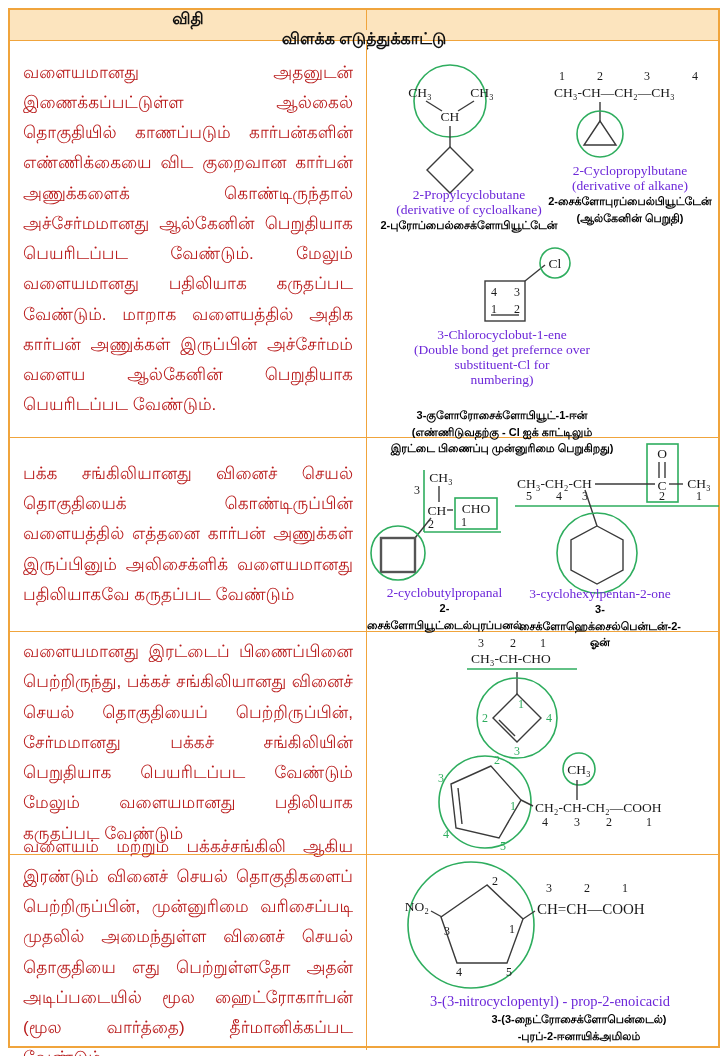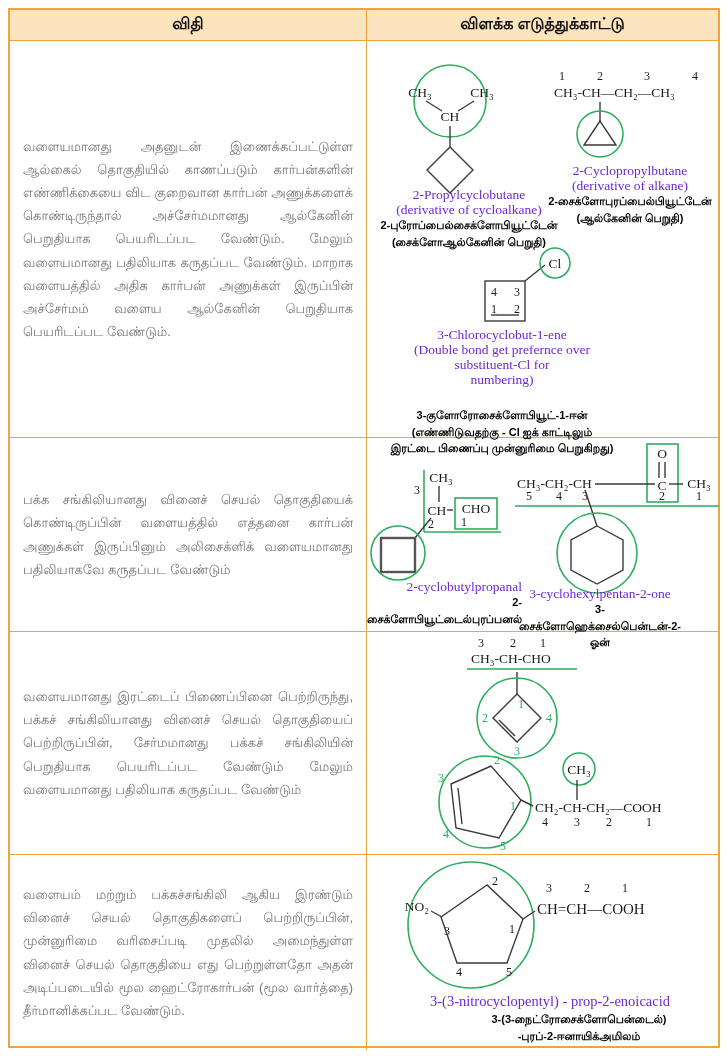--- a/index.html
+++ b/index.html
@@ -1,25 +1,25 @@
 <!DOCTYPE html>
 <html><head>
 <meta charset="utf-8">
 <style>
   html,body{margin:0;padding:0;background:#fff;}
   .page{position:relative;width:728px;height:1056px;background:#fff;font-family:"Liberation Sans",sans-serif;color:#1a1a1a;overflow:hidden;}
   .tbl{position:absolute;left:8px;top:8px;width:708px;height:1036px;border:2.5px solid #F0A43C;}
   .trow{display:flex;border-top:1.8px solid #F0A43C;}
-  .trow:first-child{border-top:none;}
+  .trow:first-child{border-top:none;flex-direction:column;}
   .thead{height:30px;background:#FCE4BE;}
   .th{display:flex;align-items:center;justify-content:center;font-weight:bold;font-size:16px;color:#111;}
   .th1{width:356px;border-right:1.8px solid #F0A43C;}
   .th2{flex:1;}
   .rule-cell{width:330px;padding:0 13px;border-right:1.8px solid #F0A43C;display:flex;align-items:center;}
-  .rule-text{font-size:13px;line-height:1.78;text-align:justify;color:#737373;}
+  .rule-text{font-size:17px;line-height:1.78;text-align:justify;color:#b91c1c;}
   .ex-cell{flex:1;position:relative;}
   .r1{height:396px;} .r2{height:193px;} .r3{height:222px;} .r4{height:195px;}
   .abs{position:absolute;}
   .lbl{position:absolute;text-align:center;}
   .en-name{font-family:"Liberation Serif",serif;font-size:13.5px;color:#6d28d9;line-height:1.12;}
   .ta-label{font-weight:bold;font-size:11px;color:#000;line-height:1.5;}
   .left-ta{text-align:center;}
   svg text{font-family:"Liberation Serif",serif;font-size:13.5px;fill:#1a1a1a;}
   svg text.num{font-size:12px;}
   svg text.gnum{font-size:12px;fill:#2EAD5E;}
@@ -53,21 +53,20 @@
           <line class="bond" x1="44" y1="48" x2="60" y2="58"></line>
           <line class="bond" x1="92" y1="48" x2="76" y2="58"></line>
           <text x="68" y="68" text-anchor="middle">CH</text>
           <line class="bond" x1="68" y1="73" x2="68" y2="94"></line>
           <path class="bond" d="M68,94 L91,117 L68,140 L45,117 Z"></path>
         </svg>
         <div class="lbl" style="left:0;top:146px;width:190px;margin-left:7px;">
           <div class="en-name">2-Propylcyclobutane</div>
           <div class="en-name">(derivative of cycloalkane)</div>
           <div class="ta-label">2-புரோப்பைல்சைக்ளோபியூட்டேன்</div>
-          <div class="ta-label">(சைக்ளோஆல்கேனின் பெறுதி)</div>
         </div>
 
         <svg class="abs" style="left:185px;top:28px;" width="170" height="95">
           <text class="num" x="10" y="11" text-anchor="middle">1</text>
           <text class="num" x="48" y="11" text-anchor="middle">2</text>
           <text class="num" x="95" y="11" text-anchor="middle">3</text>
           <text class="num" x="143" y="11" text-anchor="middle">4</text>
           <text x="2" y="28">CH₃-CH—CH₂—CH₃</text>
           <line class="bond" x1="48" y1="33" x2="48" y2="52"></line>
           <path class="bond" d="M48,52 L32,76 L64,76 Z"></path>
@@ -118,21 +117,21 @@
           <text x="68" y="55" text-anchor="middle">CH</text>
           <text class="num" x="62" y="68" text-anchor="middle">2</text>
           <line class="bond" x1="78" y1="50" x2="84" y2="50"></line>
           <rect class="gbox" x="86" y="38" width="42" height="31"></rect>
           <text x="107" y="53" text-anchor="middle">CHO</text>
           <text class="num" x="95" y="66" text-anchor="middle">1</text>
           <line class="bond" x1="62" y1="58" x2="46" y2="78"></line>
           <rect class="bond-thick" x="12" y="78" width="34" height="34"></rect>
           <circle class="gline" cx="29" cy="93" r="27"></circle>
         </svg>
-        <div class="lbl" style="left:0;top:141px;width:155px;text-align:right;">
+        <div class="lbl" style="left:0;top:147px;width:155px;">
           <div class="en-name">2-cyclobutylpropanal</div>
           <div class="ta-label">2-சைக்ளோபியூட்டைல்புரப்பனல்</div>
         </div>
 
         <svg class="abs" style="left:148px;top:0;" width="206" height="158">
           <rect class="gbox" x="132" y="6" width="31" height="58"></rect>
           <text x="147" y="20" text-anchor="middle">O</text>
           <line class="bond" x1="144" y1="24" x2="144" y2="40"></line>
           <line class="bond" x1="150" y1="24" x2="150" y2="40"></line>
           <text x="147" y="52" text-anchor="middle">C</text>

